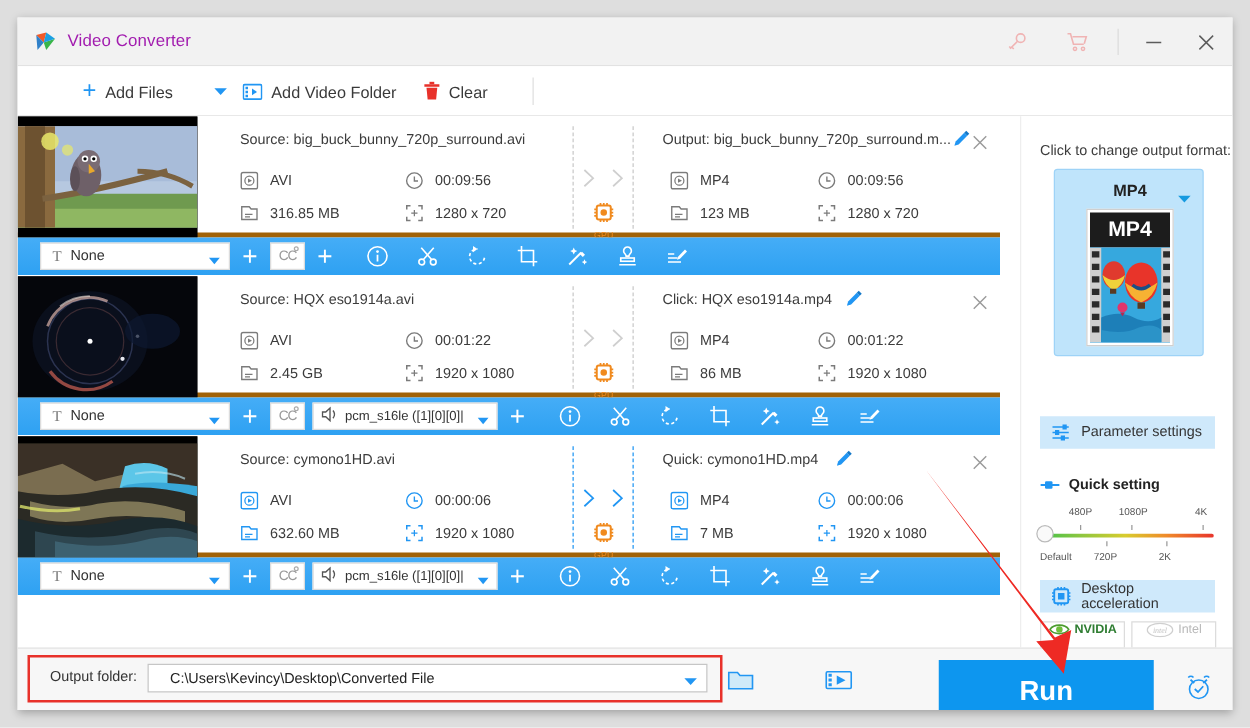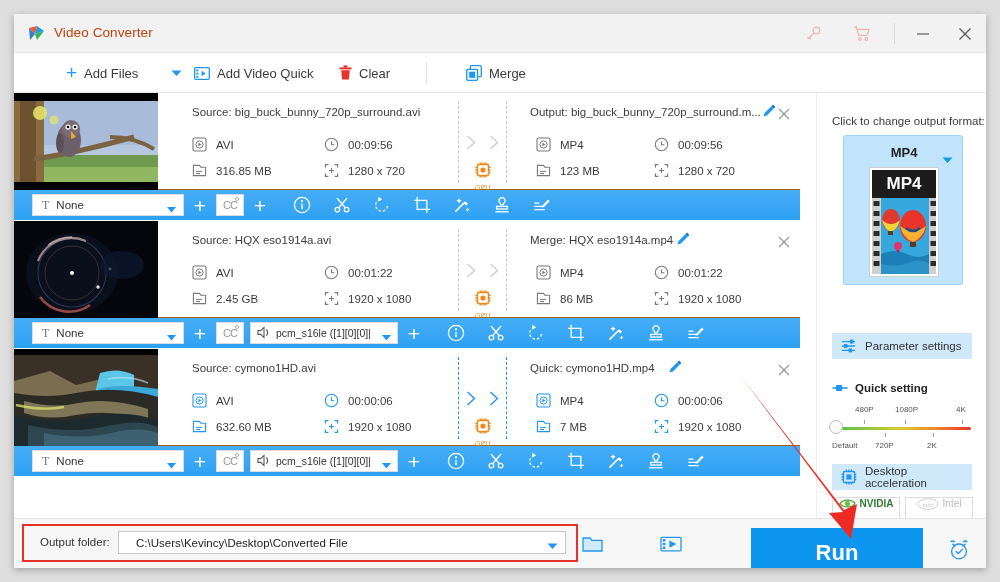--- a/index.html
+++ b/index.html
@@ -29,21 +29,21 @@
     width: 972px; height: 39px;
     background: #f2f2f2;
     border-bottom: 1px solid #e2e2e2;
   }
   .app-logo {
     position: absolute; left: 14px; top: 11px;
     width: 17px; height: 17px;
   }
   .title-text {
     position: absolute; left: 40px; top: 11px;
-    font-size: 13.5px; color: #c2410c;
+    font-size: 13.5px; color: #a21caf;
     letter-spacing: .1px;
   }
   .tb-btn {
     position: absolute; top: 0; height: 39px; width: 42px;
     display: flex; align-items: center; justify-content: center;
     cursor: pointer;
   }
   .tb-key { left: 778px; }
   .tb-cart { left: 827px; }
   .tb-sep {
@@ -88,21 +88,21 @@
     background: #fff; overflow: hidden;
   }
   .file-card {
     position: absolute; left: 0;
     width: 786px; height: 127px;
   }
   .card-body {
     position: absolute; left: 0; top: 0;
     width: 786px; height: 97px;
     background: #fff;
-    border-bottom: 1px solid #a16207;
+    border-bottom: 4px solid #a16207;
     padding-left: 38px;
   }
   .thumb {
     position: absolute; left: 0; top: 0;
     width: 144px; height: 97px;
     background: #000;
     overflow: hidden;
   }
   .meta-src {
     position: absolute; left: 178px; top: 0; width: 260px; height: 97px;
@@ -394,39 +394,31 @@
           </svg>
       </div>
       <div class="tool-item tool-addfolder">
         <svg width="16" height="15" viewBox="0 0 16 15">
           <rect x="0.7" y="1.7" width="14.6" height="11.6" rx="1" fill="none" stroke="#2196f3" stroke-width="1.3"></rect>
           <rect x="2.4" y="3.4" width="2" height="2" fill="#2196f3"></rect>
           <rect x="2.4" y="6.6" width="2" height="2" fill="#2196f3"></rect>
           <rect x="2.4" y="9.8" width="2" height="2" fill="#2196f3"></rect>
           <path d="M7.6 4.8 L11.6 7.5 L7.6 10.2 Z" fill="#2196f3"></path>
         </svg>
-        <span>Add Video Quick</span>
+        <span>Add Video Folder</span>
       </div>
       <div class="tool-item tool-clear">
         <svg width="13" height="16" viewBox="0 0 13 16">
           <rect x="0.5" y="2.4" width="12" height="2" fill="#e8312a"></rect>
           <rect x="4.6" y="0.4" width="3.8" height="2" fill="#e8312a"></rect>
           <path d="M2.2 5.2 h8.6 l-0.9 9.4 h-6.8 Z" fill="#e8312a"></path>
         </svg>
         <span>Clear</span>
       </div>
       <div class="tool-vsep"></div>
-      <div class="tool-item tool-merge">
-        <svg width="16" height="16" viewBox="0 0 16 16">
-          <rect x="4.4" y="0.7" width="10.9" height="10.9" rx="1" fill="none" stroke="#2196f3" stroke-width="1.3"></rect>
-          <rect x="0.7" y="4.4" width="10.9" height="10.9" rx="1" fill="#eaf6fe" stroke="#2196f3" stroke-width="1.3"></rect>
-          <rect x="3.2" y="6.8" width="5.9" height="6" fill="#2196f3"></rect>
-        </svg>
-        <span>Merge</span>
-      </div>
     </div>
 
     <div class="list-area">
 
       <div class="file-card" style="top:0px">
         <div class="card-body">
           <div class="thumb">
             <svg width="144" height="97" viewBox="0 0 144 97">
               <rect width="144" height="97" fill="#000"></rect>
               <rect x="0" y="8" width="144" height="81" fill="#b6c8e0"></rect>
@@ -704,21 +696,21 @@
           <div class="gpu-badge">
             <svg width="18" height="18" viewBox="0 0 18 18">
               <rect x="3.4" y="3.4" width="11.2" height="11.2" rx="1.6" fill="none" stroke="#f08a1e" stroke-width="1.6"></rect>
               <circle cx="9" cy="9" r="2.6" fill="#f08a1e"></circle>
               <path d="M6.4 1.4 v2 M9 1.4 v2 M11.6 1.4 v2 M6.4 14.6 v2 M9 14.6 v2 M11.6 14.6 v2 M1.4 6.4 h2 M1.4 9 h2 M1.4 11.6 h2 M14.6 6.4 h2 M14.6 9 h2 M14.6 11.6 h2" stroke="#f08a1e" stroke-width="1.4"></path>
             </svg>
             <div class="gt">GPU</div>
           </div>
 
           <div class="meta-out">
-            <div class="meta-title">Merge: HQX eso1914a.mp4</div>
+            <div class="meta-title">Click: HQX eso1914a.mp4</div>
             <span class="edit-pencil" style="left:146px; top:11px">
               <svg width="14" height="14" viewBox="0 0 14 14">
                   <path d="M1.5 12.5 l1-3.4 L9.4 2.2 l2.4 2.4 l-6.9 6.9 z" fill="#2196f3"></path>
                   <path d="M9.4 2.2 l1.6-1.6 2.4 2.4 -1.6 1.6 z" fill="#1478c8"></path>
                 </svg>
             </span>
             <div class="mrow" style="left:6px; top:44px">
               <span class="mi">
                 <svg width="15" height="15" viewBox="0 0 15 15">
                     <rect x="1" y="1" width="13" height="13" rx="1.5" fill="none" stroke="#7b7b7b" stroke-width="1.1"></rect>

